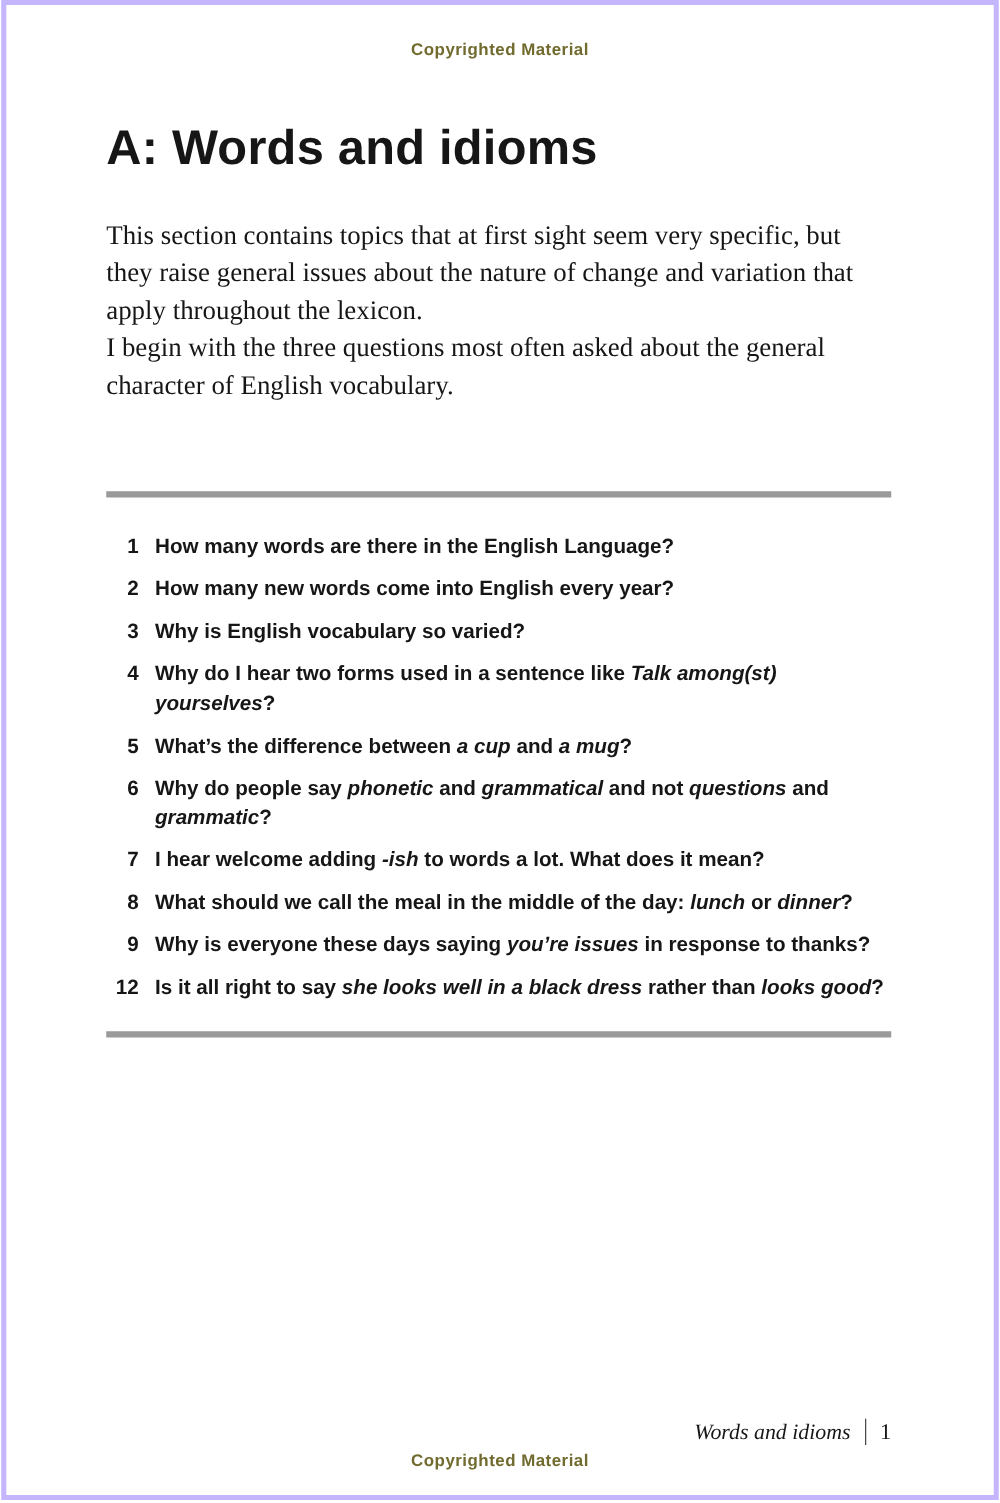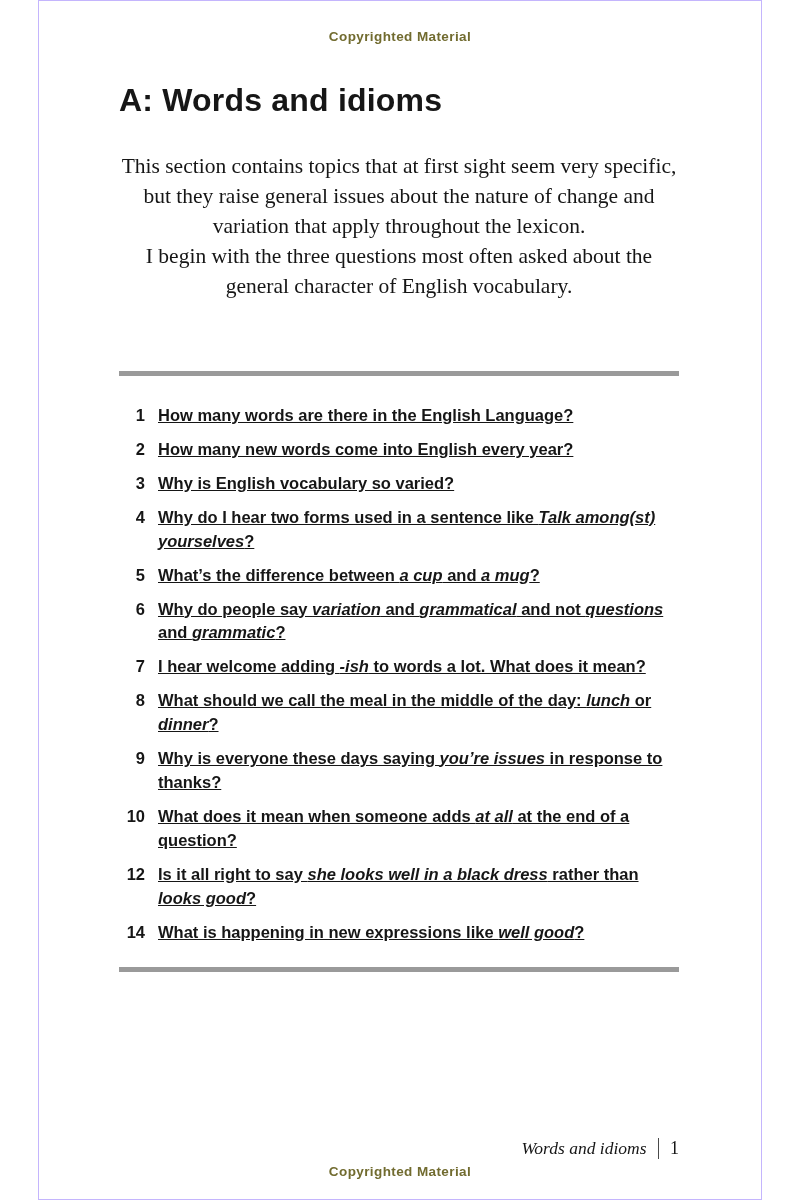--- a/index.html
+++ b/index.html
@@ -5,54 +5,53 @@
   :root{
     --copyright:#716b2f;
     --rule:#9a9a9a;
     --ink:#161616;
   }
   *{box-sizing:border-box;}
   html,body{margin:0;padding:0;background:#ffffff;}
   body{width:800px;height:1202px;font-family:"Liberation Sans",sans-serif;}
   .page{
     position:relative;
-    width:724px;height:1200px;
+    width:798px;height:1200px;
     margin:0 auto;
     background:#ffffff;
-    border:1px solid #c4b5fd;
+    border:4px solid #c4b5fd;
     overflow:hidden;
   }
   .copyright{
     width:100%;
     text-align:center;
     color:var(--copyright);
     font-size:13.5px;
     font-weight:bold;
     letter-spacing:0.4px;
     font-family:"Liberation Sans",sans-serif;
   }
   .copyright.top{padding-top:28px;}
   .copyright.bottom{position:absolute;left:0;bottom:20px;}
   .content{padding:0 82px 0 80px;}
   h1.title{
-    margin:38px 0 0 0;
-    font-size:32px;
+    margin:50px 0 0 0;
+    font-size:39px;
     font-weight:bold;
     color:var(--ink);
     font-family:"Liberation Sans",sans-serif;
     letter-spacing:0.2px;
   }
   .intro{
     margin:32px 0 0 0;
     font-family:"Liberation Serif",serif;
     font-size:21.5px;
     line-height:30px;
     color:var(--ink);
     white-space:pre-line;
-    text-align:center;
   }
   .rule{
     height:5px;
     background:var(--rule);
     border:none;
   }
   .rule.top{margin-top:70px;}
   .rule.bottom{margin-top:22px;}
   .questions{margin-top:28px;}
   .q-row{
@@ -64,21 +63,21 @@
     line-height:1.45;
     color:var(--ink);
     font-family:"Liberation Sans",sans-serif;
   }
   .q-num{
     width:26px;
     flex:0 0 26px;
     text-align:right;
     margin-right:13px;
   }
-  .q-text{flex:1;text-decoration:underline;}
+  .q-text{flex:1;}
   .q-text i{font-style:italic;}
   .footer{
     position:absolute;
     right:82px;
     bottom:40px;
     display:flex;
     align-items:flex-end;
     font-family:"Liberation Serif",serif;
     color:var(--ink);
   }
@@ -129,45 +128,37 @@
         <div class="q-row">
           <span class="q-num">4</span>
           <span class="q-text"><span>Why do I hear two forms used in a sentence like </span><i>Talk among(st) yourselves</i><span>?</span></span>
         </div>
         <div class="q-row">
           <span class="q-num">5</span>
           <span class="q-text"><span>What’s the difference between </span><i>a cup</i><span> and </span><i>a mug</i><span>?</span></span>
         </div>
         <div class="q-row">
           <span class="q-num">6</span>
-          <span class="q-text"><span>Why do people say </span><i>variation</i><span> and </span><i>grammatical</i><span> and not </span><i>questions</i><span> and </span><i>grammatic</i><span>?</span></span>
+          <span class="q-text"><span>Why do people say </span><i>phonetic</i><span> and </span><i>grammatical</i><span> and not </span><i>questions</i><span> and </span><i>grammatic</i><span>?</span></span>
         </div>
         <div class="q-row">
           <span class="q-num">7</span>
           <span class="q-text"><span>I hear welcome adding </span><i>-ish</i><span> to words a lot. What does it mean?</span></span>
         </div>
         <div class="q-row">
           <span class="q-num">8</span>
           <span class="q-text"><span>What should we call the meal in the middle of the day: </span><i>lunch</i><span> or </span><i>dinner</i><span>?</span></span>
         </div>
         <div class="q-row">
           <span class="q-num">9</span>
           <span class="q-text"><span>Why is everyone these days saying </span><i>you’re issues</i><span> in response to thanks?</span></span>
         </div>
         <div class="q-row">
-          <span class="q-num">10</span>
-          <span class="q-text"><span>What does it mean when someone adds </span><i>at all</i><span> at the end of a question?</span></span>
-        </div>
-        <div class="q-row">
           <span class="q-num">12</span>
           <span class="q-text"><span>Is it all right to say </span><i>she looks well in a black dress</i><span> rather than </span><i>looks good</i><span>?</span></span>
-        </div>
-        <div class="q-row">
-          <span class="q-num">14</span>
-          <span class="q-text"><span>What is happening in new expressions like </span><i>well good</i><span>?</span></span>
         </div>
       </div>
 
     <div class="rule bottom"></div>
 
   </div>
 
   <div class="footer">
     <span class="footer-section">Words and idioms</span>
     <span class="footer-divider"></span>

